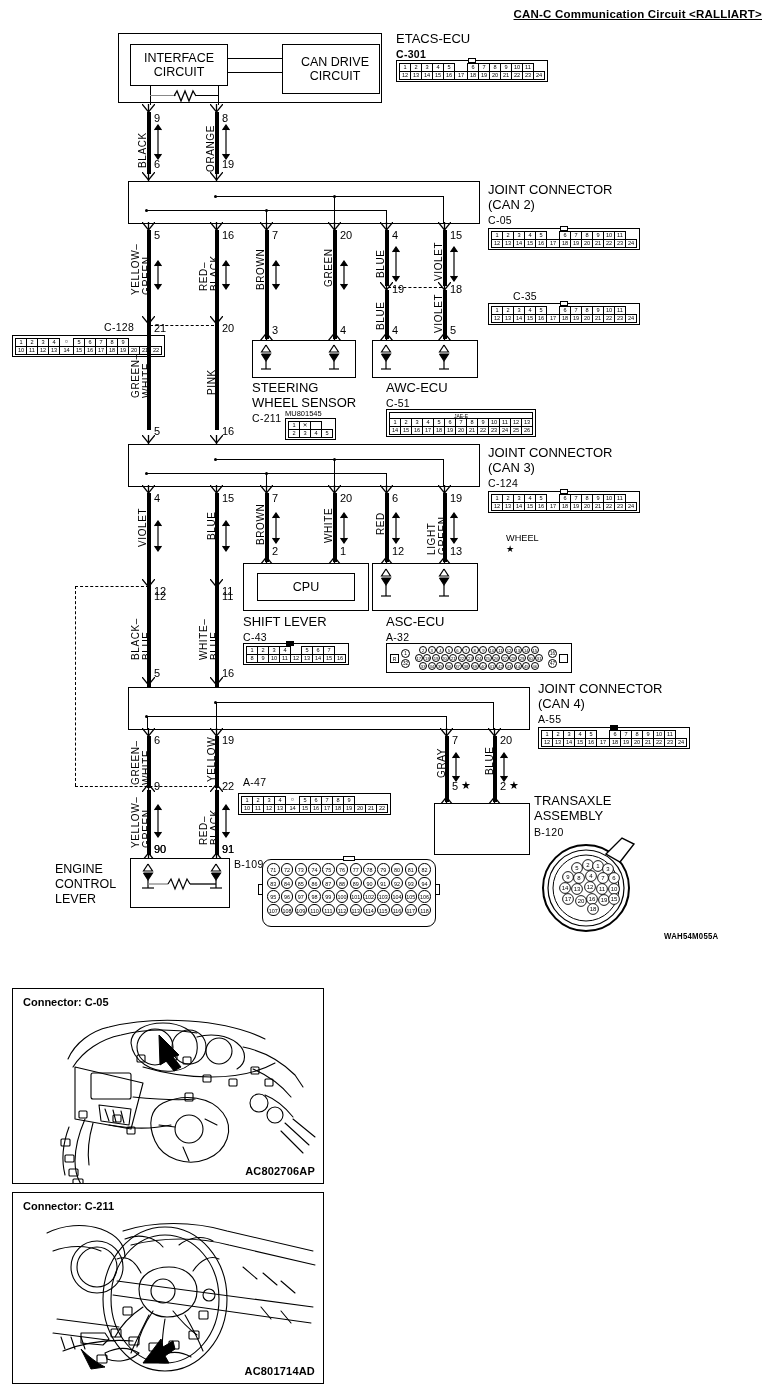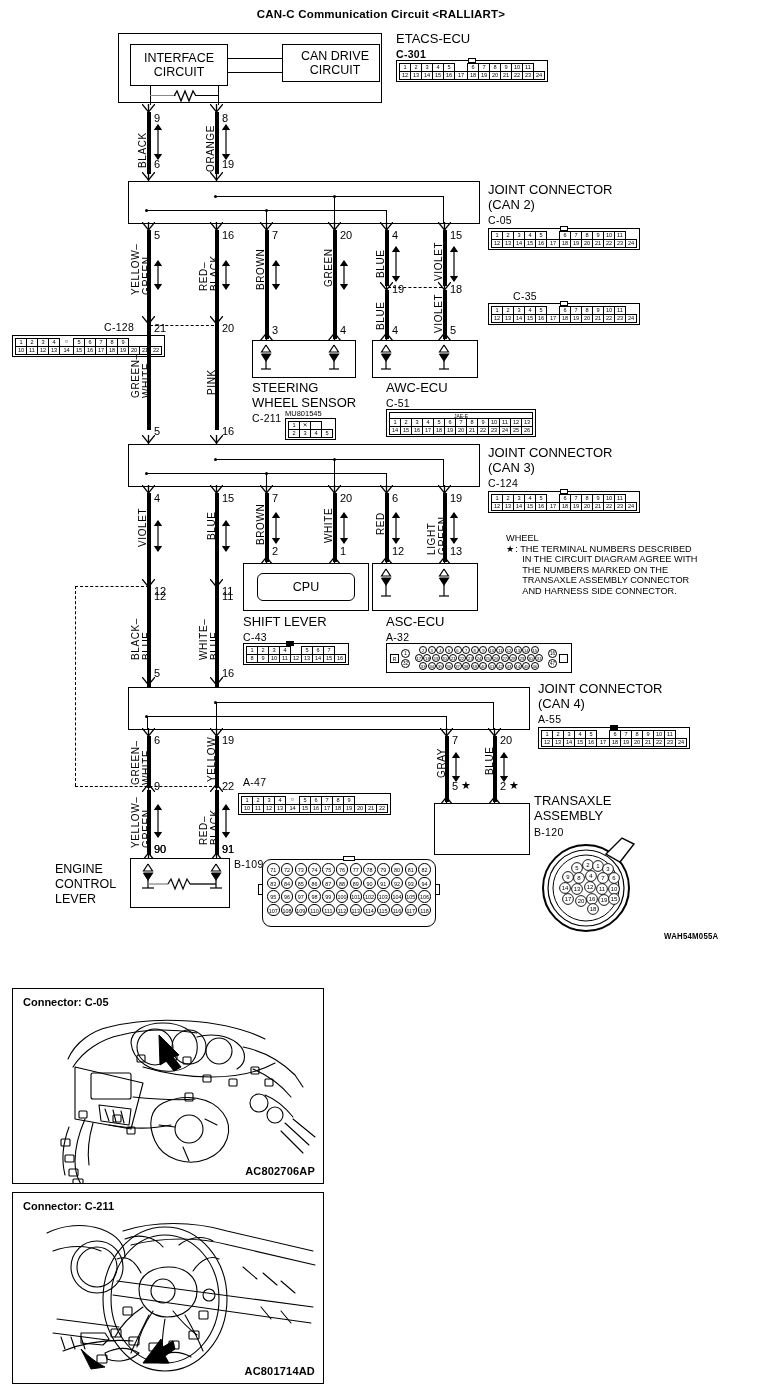--- a/index.html
+++ b/index.html
@@ -65,29 +65,29 @@
   .ecu-name { position:absolute; font-size:13px; }
   .ecu-code { position:absolute; font-size:10.5px; letter-spacing:.3px; }
   .blockbox { position:absolute; border:1.6px solid #000; background:#fff;
               display:flex; align-items:center; justify-content:center;
               text-align:center; font-size:12.5px; line-height:14px; }
   .jc-title { position:absolute; font-size:13px; line-height:15px; }
 </style>
 </head>
 <body>
 
-<div class="ttl abs" style="left:0;top:8px;width:762px;text-align:center;">CAN-C Communication Circuit &lt;RALLIART&gt;</div>
+<div class="ttl abs" style="left:0;top:8px;width:762px;text-align:right;text-decoration:underline;">CAN-C Communication Circuit &lt;RALLIART&gt;</div>
 
 <div class="box abs" style="left:118px;top:33px;width:264px;height:70px;"></div>
 
 <div class="blockbox" style="left:130px;top:44px;width:98px;height:42px;">
   <span style="white-space:pre-line;">INTERFACE
 CIRCUIT</span>
 </div>
-<div class="blockbox" style="left:282px;top:44px;width:98px;height:38px;padding-left:8px;">
+<div class="blockbox" style="left:282px;top:44px;width:98px;height:50px;padding-left:8px;">
   <span style="white-space:pre-line;">CAN DRIVE
 CIRCUIT</span>
 </div>
 
 <div class="hline" style="left:228px;top:58px;width:54px;"></div>
 <div class="hline" style="left:228px;top:72px;width:54px;"></div>
 
 <div class="vline" style="left:150px;top:86px;height:19px;"></div>
 <div class="vline" style="left:218px;top:86px;height:19px;"></div>
 <div class="hline" style="left:150px;top:95px;width:26px;background:#888;"></div>
@@ -656,21 +656,21 @@
     <line x1="5" y1="2" x2="5" y2="30" stroke="#000" stroke-width="1.2"></line>
     <polyline points="1.5,6 5,1 8.5,6" fill="#000" stroke="#000" stroke-width="1.2"></polyline>
     <polyline points="1.5,26 5,31 8.5,26" fill="#000" stroke="#000" stroke-width="1.2"></polyline>
   </svg>
 <svg class="abs" style="left:328px;top:555px;" width="13" height="10">
     <polyline points="0,10 6.5,2 13,10" fill="none" stroke="#000" stroke-width="1.3"></polyline>
     <line x1="6.5" y1="1" x2="6.5" y2="10" stroke="#000" stroke-width="1.3"></line>
   </svg>
 
 <div class="box abs" style="left:243px;top:563px;width:126px;height:48px;"></div>
-<div class="blockbox" style="left:257px;top:573px;width:98px;height:28px;border-radius:6px;">
+<div class="blockbox" style="left:257px;top:573px;width:98px;height:28px;">
   <span>CPU</span>
 </div>
 <div class="ecu-name" style="left:243px;top:614px;">SHIFT LEVER</div>
 <div class="ecu-code" style="left:243px;top:631px;">C-43</div>
 <div class="conn-wrap" style="left:243px;top:643px;">
   <svg width="8" height="5" style="position:absolute;left:44%;margin-left:-4px;top:-3px;">
     <rect x="0.5" y="0.5" width="7" height="4" fill="#000" stroke="#000" stroke-width="1"></rect>
   </svg>
   <table class="conn">
       <tbody>
@@ -818,27 +818,20 @@
 </div>
 <style>
   .a51c { border:.7px solid #000; border-radius:50%; width:8px; height:8px;
           font-size:4.2px; line-height:7.5px; text-align:center; margin:0 .3px; display:inline-block; }
 </style>
 
 <div class="note" style="left:506px;top:533px;width:250px;">
   <div>WHEEL</div>
   <div style="display:flex;">
     <span style="margin-right:1px;">★</span>
-    <div>
-      <div>: THE TERMINAL NUMBERS DESCRIBED</div>
-      <div style="margin-left:7px;">IN THE CIRCUIT DIAGRAM AGREE WITH</div>
-      <div style="margin-left:7px;">THE NUMBERS MARKED ON THE</div>
-      <div style="margin-left:7px;">TRANSAXLE ASSEMBLY CONNECTOR</div>
-      <div style="margin-left:7px;">AND HARNESS SIDE CONNECTOR.</div>
-    </div>
   </div>
 </div>
 
 <div class="wire" style="left:146.5px;top:589px;height:104px;"></div>
 <div class="pin" style="left:154px;top:590px;">12</div>
 <div class="vtxt two" style="left:131px;top:660px;white-space:pre-line;">BLACK–
 BLUE</div>
 <div class="pin" style="left:154px;top:667px;">5</div>
 <svg class="abs" style="left:142px;top:677px;" width="13" height="10">
     <polyline points="0,0 6.5,8 13,0" fill="none" stroke="#000" stroke-width="1.3"></polyline>

